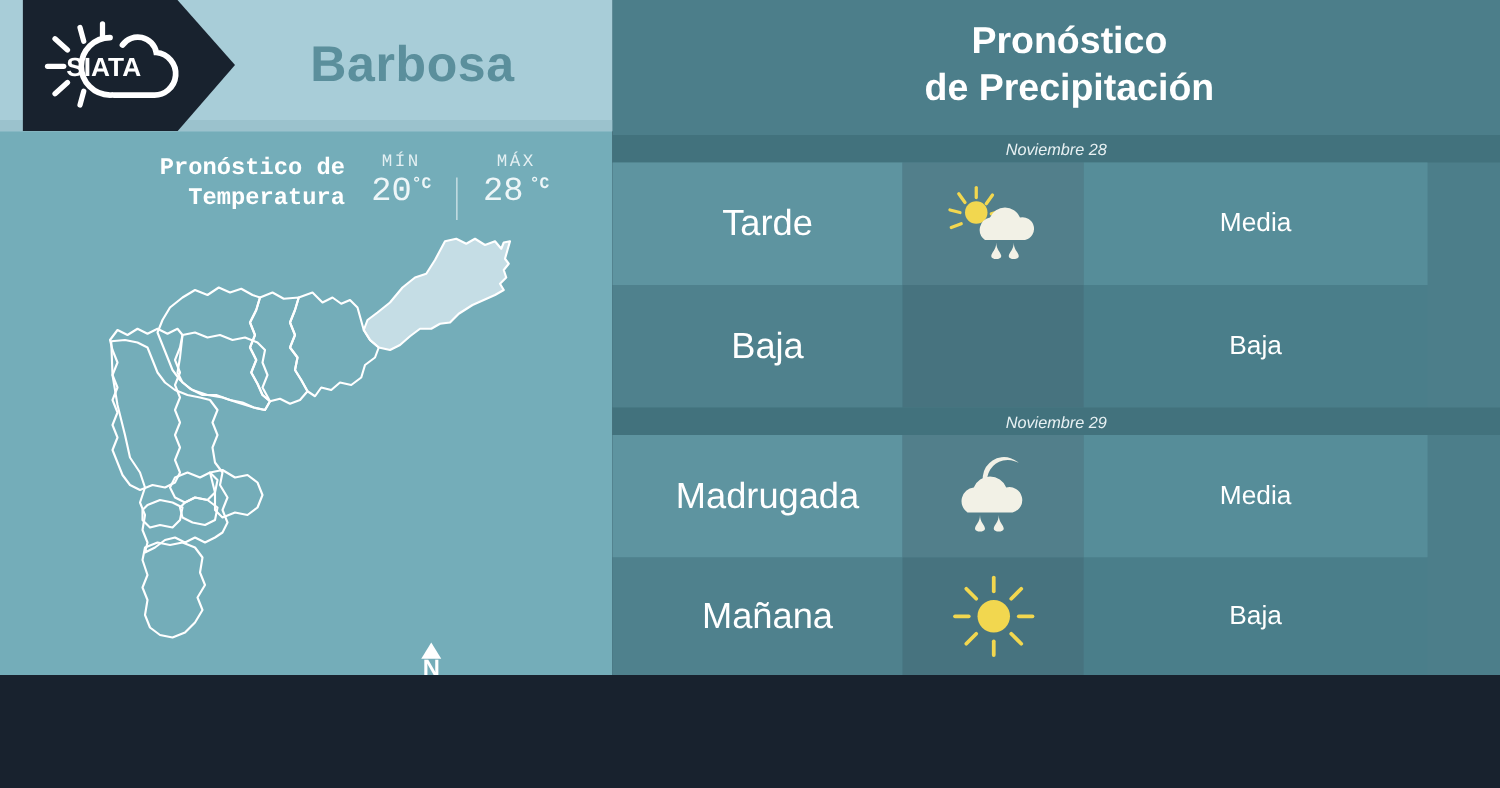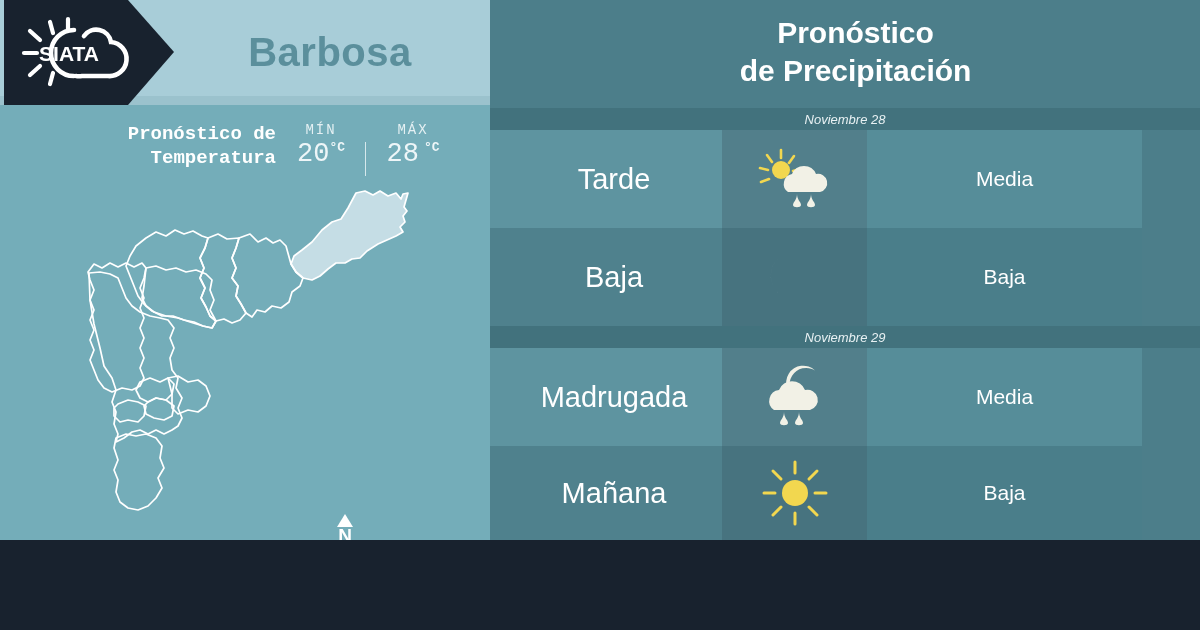--- a/index.html
+++ b/index.html
@@ -11,21 +11,21 @@
     position:relative;
   }
   #stage { position:absolute; inset:0; width:1200px; height:630px; }
 
   
   .left-panel { position:absolute; left:0; top:0; width:490px; height:540px; background:#74adb9; }
   .left-header { position:absolute; left:0; top:0; width:490px; height:105px; background:#a8cdd8; }
   .left-header-shade { position:absolute; left:0; bottom:0; width:490px; height:9px; background:#9bc2cd; }
 
   .logo-badge {
-    position:absolute; left:4px; top:0; width:170px; height:105px;
+    position:absolute; left:18px; top:0; width:170px; height:105px;
     background:#18222e;
     clip-path: polygon(0 0, 124px 0, 170px 52px, 124px 105px, 0 105px);
   }
   .logo-svg { position:absolute; left:8px; top:14px; }
 
   .city-name {
     position:absolute; left:170px; top:0; width:320px; height:105px;
     display:flex; align-items:center; justify-content:center;
     font-size:40px; font-weight:bold; color:#5b8f9c; letter-spacing:0.5px;
   }

